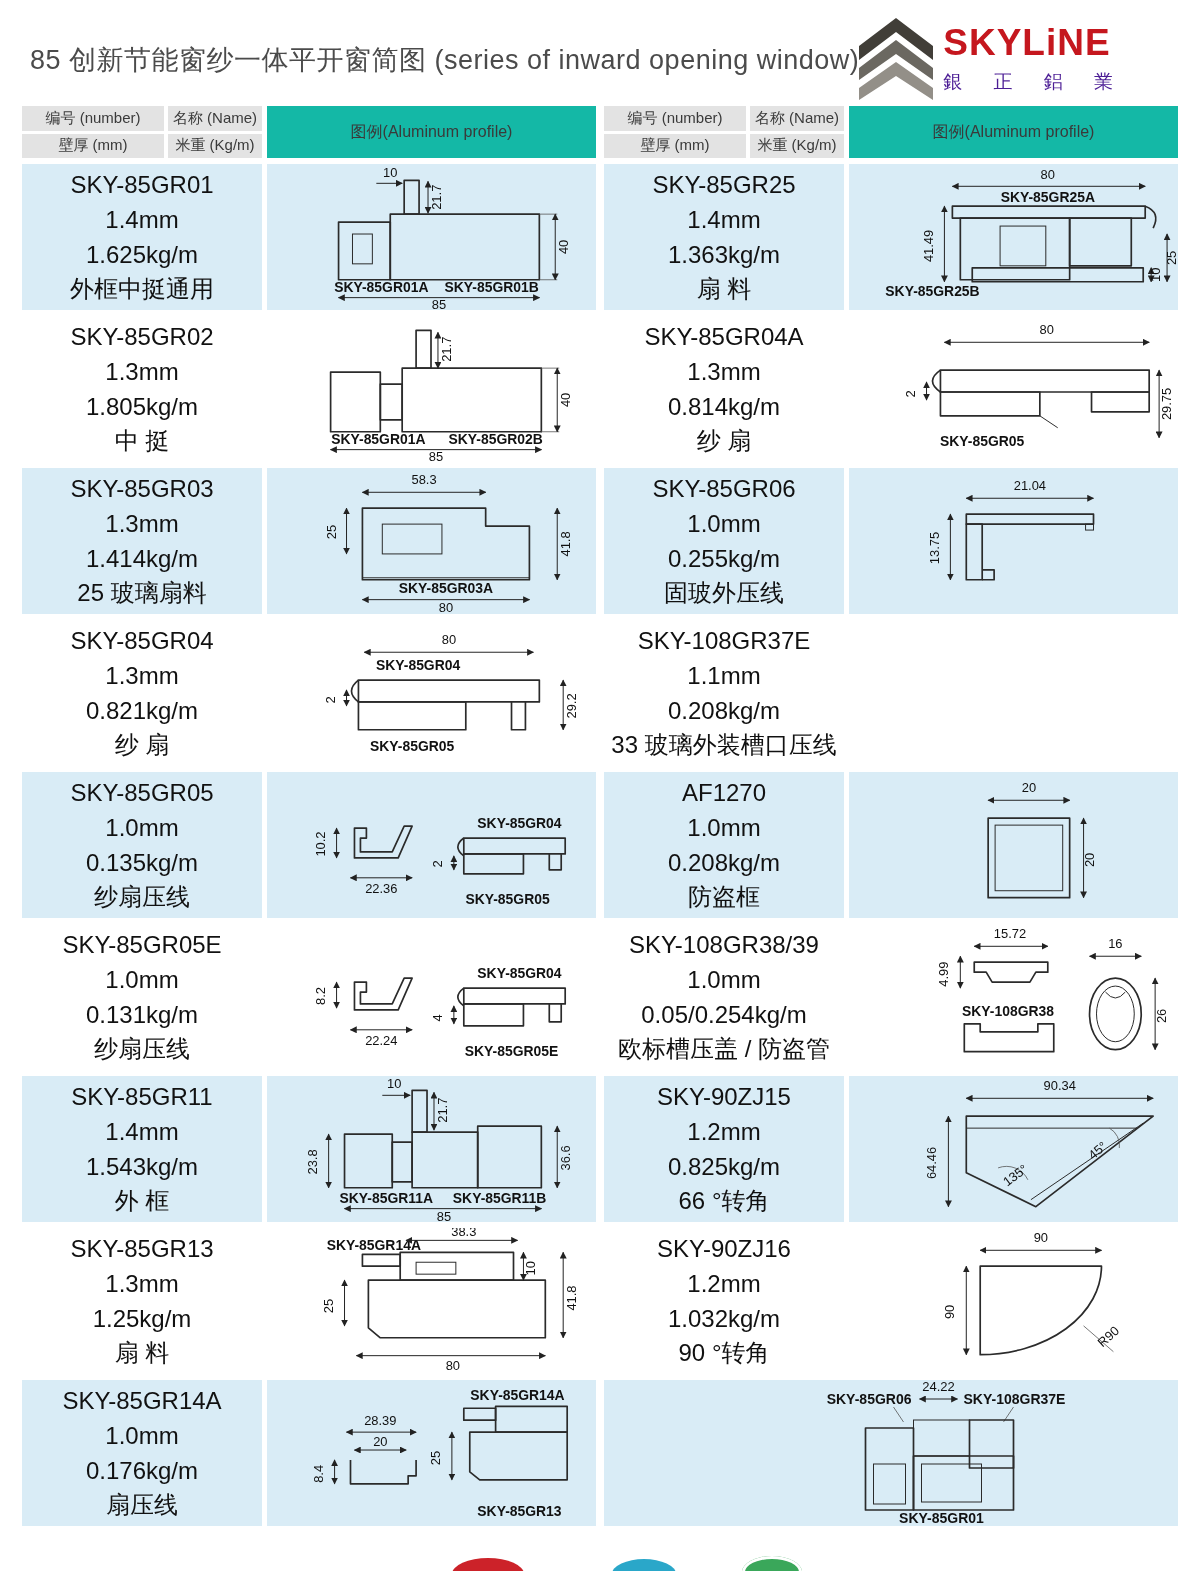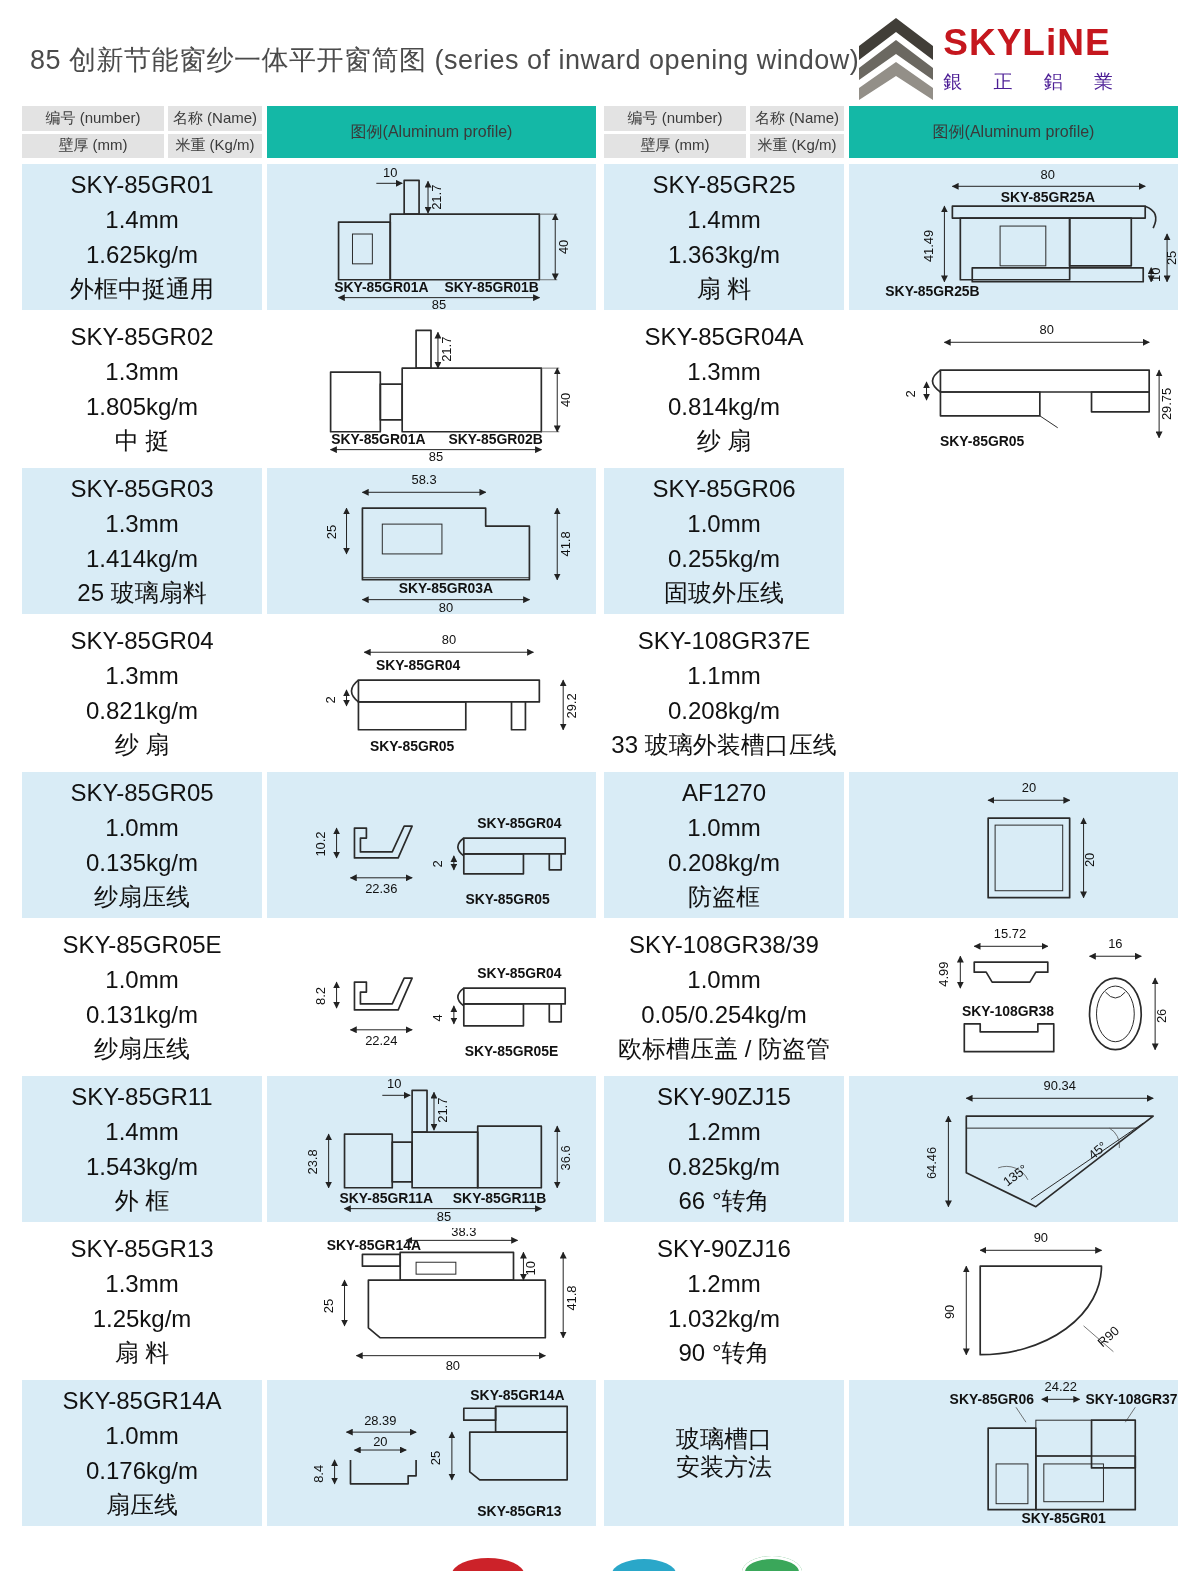--- a/index.html
+++ b/index.html
@@ -387,20 +387,32 @@
       </div>
     </div>
 
     <div class="row">
       <div class="info blue">
         <div class="ln">SKY-85GR06</div>
         <div class="ln">1.0mm</div>
         <div class="ln">0.255kg/m</div>
         <div class="ln">固玻外压线</div>
       </div>
+      <div class="diag blue">
+        <svg viewBox="0 0 331 146">
+          <line class="d" x1="118" y1="30" x2="246" y2="30" marker-start="url(#ar)" marker-end="url(#ar)"></line>
+          <text class="dm" x="182" y="22">21.04</text>
+          <rect class="p" x="118" y="46" width="128" height="10"></rect>
+          <rect class="p" x="118" y="56" width="16" height="56"></rect>
+          <path class="p" d="M134,102 h12 v10 h-12"></path>
+          <rect class="p2" x="238" y="56" width="8" height="6"></rect>
+          <line class="d" x1="102" y1="46" x2="102" y2="112" marker-start="url(#ar)" marker-end="url(#ar)"></line>
+          <text class="dm" transform="rotate(-90 91 80)" x="91" y="80">13.75</text>
+        </svg>
+      </div>
     </div>
 
     <div class="row">
       <div class="info white">
         <div class="ln">SKY-108GR37E</div>
         <div class="ln">1.1mm</div>
         <div class="ln">0.208kg/m</div>
         <div class="ln">33 玻璃外装槽口压线</div>
       </div>
     </div>
@@ -489,25 +501,20 @@
           <line class="d" x1="118" y1="38" x2="118" y2="127" marker-start="url(#ar)" marker-end="url(#ar)"></line>
           <text class="dm" transform="rotate(-90 106 84)" x="106" y="84">90</text>
           <path class="p" d="M132,38 h122 a122,89 0 0 1 -122,89 z"></path>
           <line class="x" x1="236" y1="98" x2="266" y2="124"></line>
           <text class="dm" transform="rotate(-42 264 112)" x="264" y="112">R90</text>
         </svg>
       </div>
     </div>
 
     <div class="row">
-      <div class="info blue">
-
-        <div class="ln">玻璃槽口
-安装方法</div>
-      </div>
       <div class="diag blue">
         <svg viewBox="0 0 331 146">
           <text class="lb" x="186" y="24" style="text-anchor:end">SKY-85GR06</text>
           <line class="d" x1="194" y1="19" x2="232" y2="19" marker-start="url(#ar)" marker-end="url(#ar)"></line>
           <text class="dm" x="213" y="11">24.22</text>
           <text class="lb" x="238" y="24" style="text-anchor:start">SKY-108GR37E</text>
           <line class="x" x1="168" y1="27" x2="178" y2="42"></line>
           <line class="x" x1="288" y1="27" x2="278" y2="42"></line>
           <rect class="p" x="140" y="48" width="48" height="82"></rect>
           <rect class="p2" x="148" y="84" width="32" height="40"></rect>

